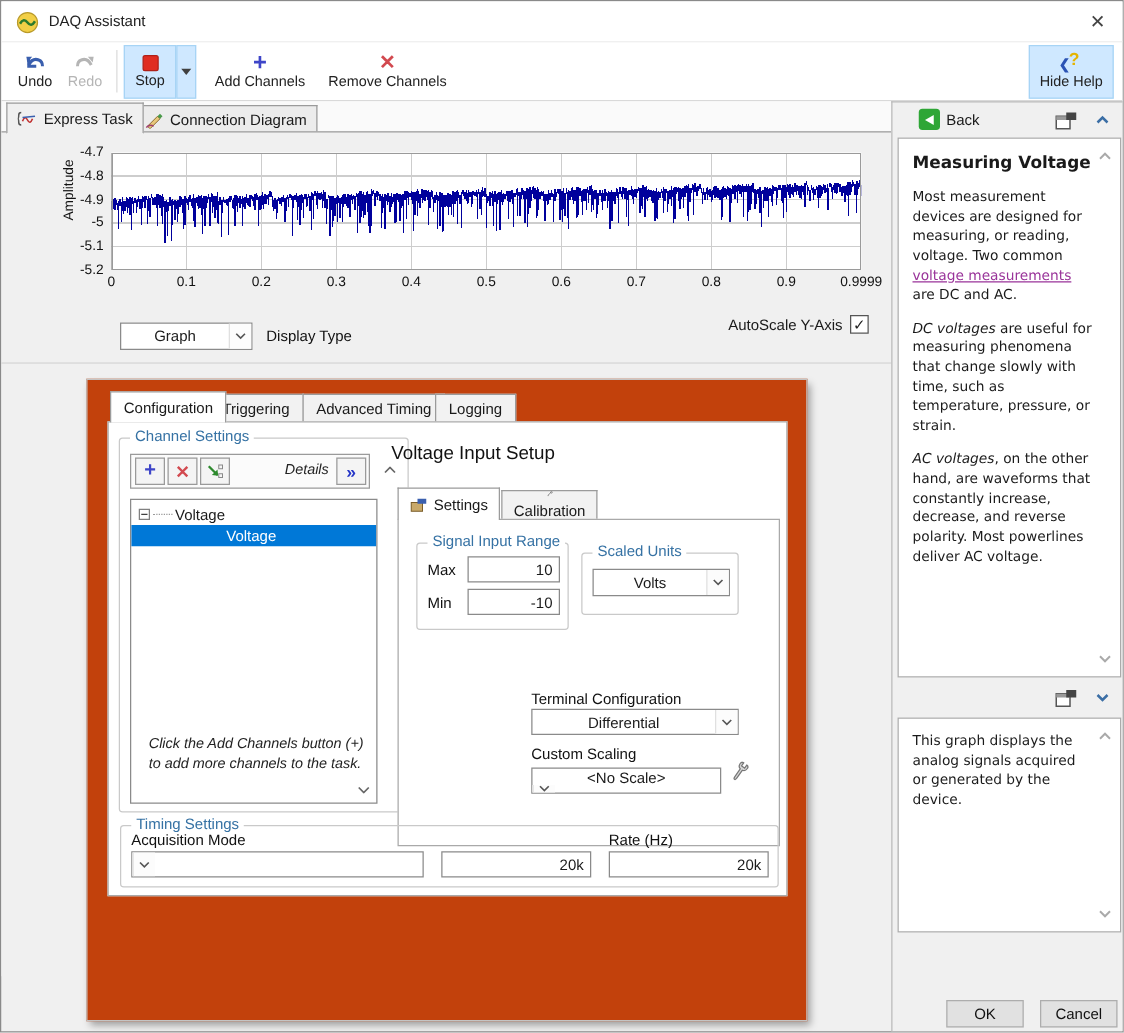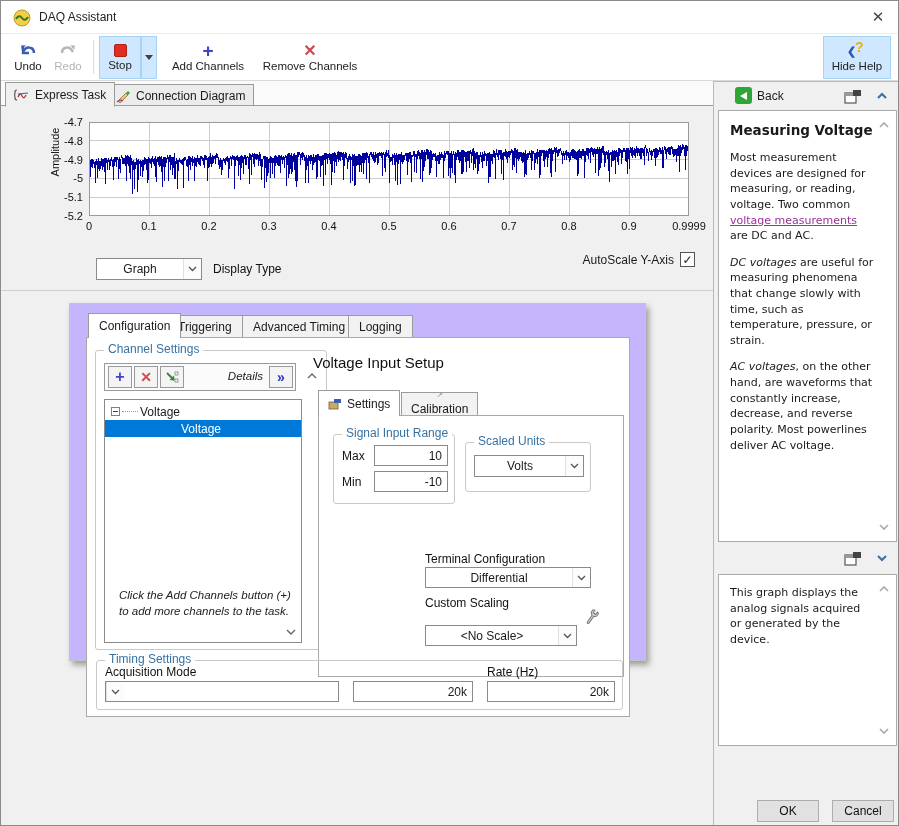--- a/index.html
+++ b/index.html
@@ -47,21 +47,21 @@
   .checkbox{width:15px;height:15px;background:#fff;border:1px solid #555;display:flex;align-items:center;justify-content:center;font-size:12px;color:#222;line-height:1;}
 
   
   .combo{position:absolute;background:#fff;border:1px solid #8a8a8a;display:flex;align-items:stretch;font-size:12px;cursor:default;}
   .combo .val{flex:1;display:flex;align-items:center;justify-content:center;white-space:nowrap;overflow:hidden;}
   .combo .arrbox{width:18px;display:flex;align-items:center;justify-content:center;border-left:1px solid #e0e0e0;background:#fcfcfc;}
   .field{position:absolute;background:#fff;border:1px solid #8a8a8a;display:flex;align-items:center;justify-content:flex-end;padding:0 5px;font-size:12px;}
 
   
   .main-area{position:absolute;left:0;top:290px;width:712px;height:490px;background:#f0f0f0;}
-  .card{position:absolute;left:68px;top:12px;width:577px;height:358px;background:#c4b5fd;border:1px solid #c4c4c4;
+  .card{position:absolute;left:68px;top:12px;width:577px;height:514px;background:#c2410c;border:1px solid #c4c4c4;
         box-shadow:3px 4px 6px rgba(0,0,0,0.35);}
   .ctab{position:absolute;display:flex;align-items:center;justify-content:center;gap:5px;padding:0 10px;font-size:12px;
         border:1px solid #9b9b9b;border-bottom:none;background:#f2f2f2;}
   .ctab.active{background:#ffffff;z-index:3;}
   .tabpanel{position:absolute;left:16px;top:33px;width:544px;height:380px;border:1px solid #a9a9a9;background:#fff;}
 
   .group{position:absolute;border:1px solid #c9c9c9;border-radius:3px;}
   .legend{position:absolute;top:-9px;left:8px;background:#fff;padding:0 4px;font-size:12px;color:#3672a4;white-space:nowrap;}
 
   
@@ -348,21 +348,21 @@
           <div class="combo" style="left:106px;top:151px;width:166px;height:21px;">
             <span class="val">Differential</span>
             <span class="arrbox">
               <svg width="9" height="6" viewBox="0 0 9 6">
                   <path d="M1 1 L4.5 4.5 L8 1" fill="none" stroke="#555" stroke-width="1.3"></path>
                 </svg>
             </span>
           </div>
 
           <span class="plainlbl" style="left:106px;top:180px;">Custom Scaling</span>
-          <div class="combo" style="left:106px;top:209px;width:152px;height:21px;">
+          <div class="combo" style="left:106px;top:198px;width:152px;height:21px;flex-direction:column;">
             <span class="val">&lt;No Scale&gt;</span>
             <span class="arrbox">
               <svg width="9" height="6" viewBox="0 0 9 6">
                   <path d="M1 1 L4.5 4.5 L8 1" fill="none" stroke="#555" stroke-width="1.3"></path>
                 </svg>
             </span>
           </div>
           <svg class="wrench" style="left:264px;top:193px;" width="18" height="20" viewBox="0 0 18 20">
             <path d="M5 3 Q5 1 7 1 L7 4 L10 4 L10 1 Q12 1 12 3 Q12 6 9.5 6.5 L9.5 14 Q9.5 16 8.5 16 Q7.5 16 7.5 14 L7.5 6.5 Q5 6 5 3 Z" fill="#d8d8d8" stroke="#777" stroke-width="1" transform="rotate(35 9 9)"></path>
           </svg>

